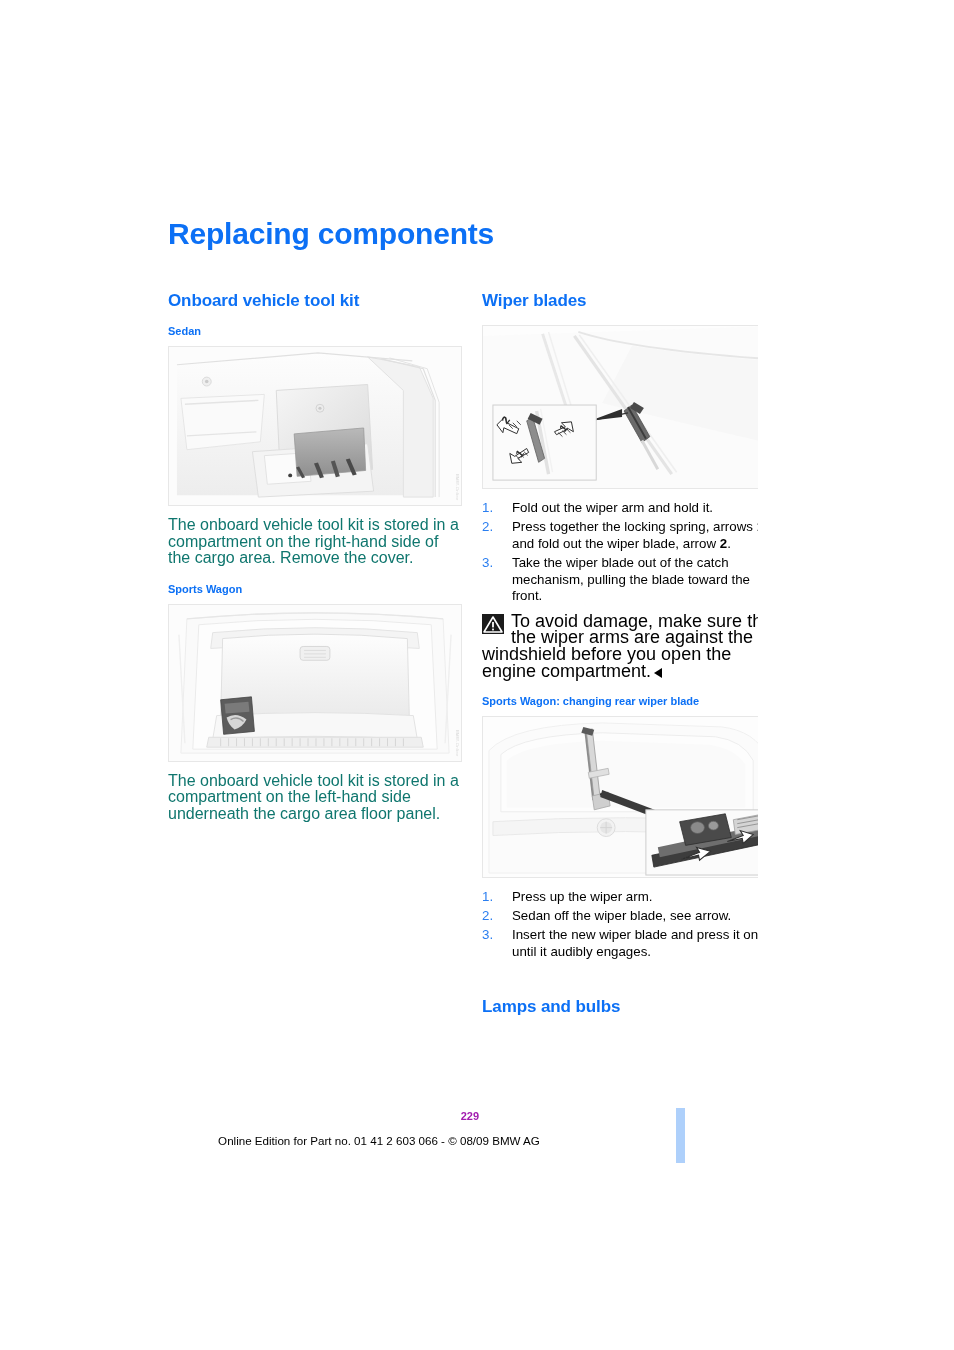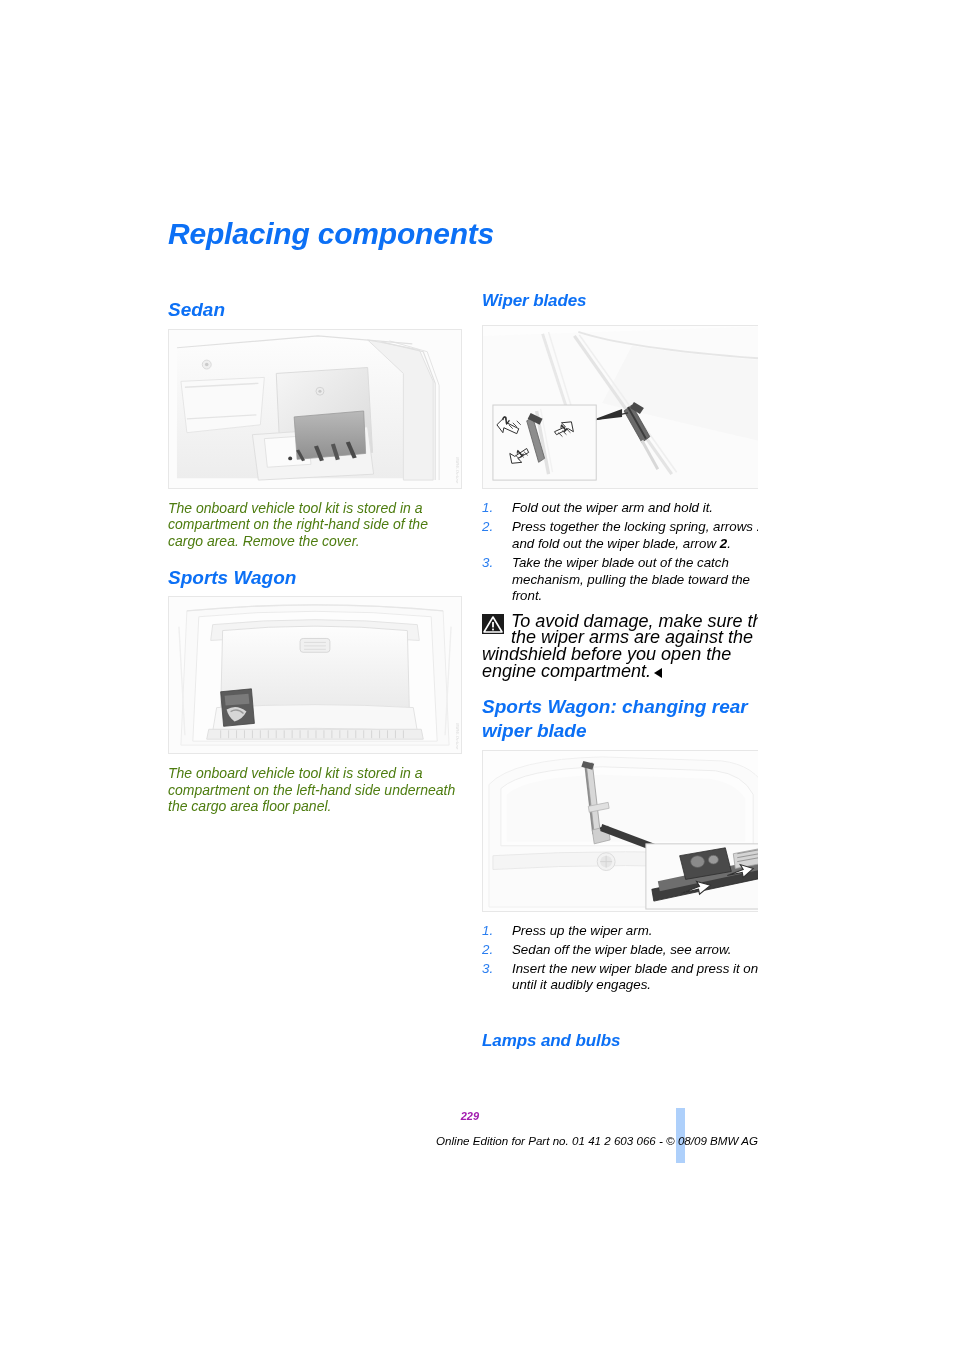--- a/index.html
+++ b/index.html
@@ -13,21 +13,20 @@
     position: relative;
     font-family: "Liberation Sans", sans-serif;
     -webkit-font-smoothing: antialiased;
   }
   .page {
     position: absolute;
     left: 0; top: 0;
     width: 758px;
     height: 1350px;
     overflow: hidden;
-    font-style: italic;
   }
 
   
   .chapter-title {
     position: absolute;
     left: 168px;
     top: 217px;
     font-size: 30px;
     font-weight: bold;
     color: #0c70f5;
@@ -45,30 +44,30 @@
 
   h2.section {
     font-size: 17px;
     font-weight: bold;
     color: #0c70f5;
     margin: 0 0 14px 0;
     line-height: 1.25;
     letter-spacing: -0.1px;
   }
   h3.subsection {
-    font-size: 19px;
+    font-size: 11px;
     font-weight: bold;
     color: #0c70f5;
     margin: 8px 0 7px 0;
     line-height: 1.25;
   }
   p.body {
-    font-size: 14px;
+    font-size: 16px;
     line-height: 16.6px;
-    color: #4d7c0f;
+    color: #0f766e;
     margin: 0 0 16px 0;
   }
 
   
   .figure {
     position: relative;
     width: 294px;
     border: 1px solid #e7e7e7;
     background: #fbfbfb;
     margin-bottom: 11px;
@@ -173,21 +172,21 @@
     top: 1110px;
     font-size: 11px;
     font-weight: bold;
     color: #a21caf;
   }
   .footer-line {
     position: absolute;
     left: 0;
     right: 0;
     top: 1134px;
-    text-align: right;
+    text-align: center;
     font-size: 11.6px;
     color: #000;
   }
   .footer-bar {
     position: absolute;
     left: 676px;
     top: 1108px;
     width: 9px;
     height: 55px;
     background: #aed0fb;
@@ -195,20 +194,21 @@
 </style>
 </head>
 <body>
 
 <div class="page">
 
   <div class="chapter-title">Replacing components</div>
 
   <div class="col col-left">
 
+    <h2 class="section">Onboard vehicle tool kit</h2>
 
     <h3 class="subsection">Sedan</h3>
 
     <div class="figure" style="height:160px;">
       <svg viewBox="0 0 294 160" preserveAspectRatio="none" aria-hidden="true">
         <defs>
           <linearGradient id="gA" x1="0" y1="0" x2="0" y2="1">
             <stop offset="0" stop-color="#fdfdfd"></stop>
               <stop offset="1" stop-color="#ededed"></stop>
           </linearGradient>

